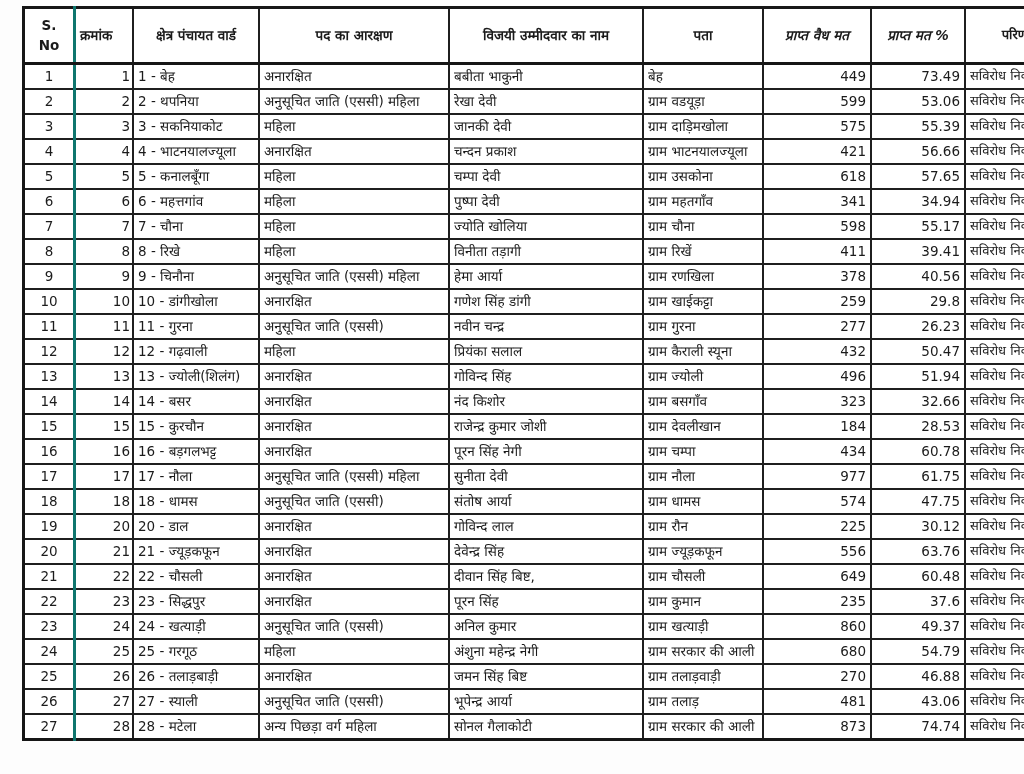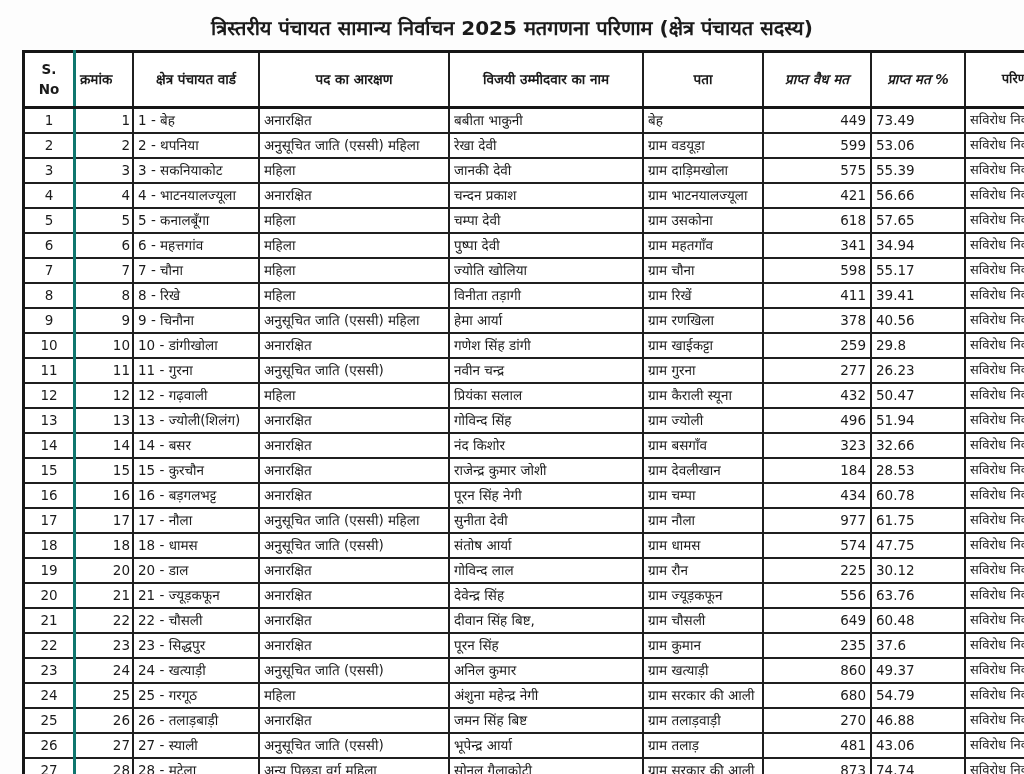--- a/index.html
+++ b/index.html
@@ -43,32 +43,31 @@
     font-size:13.5px;
   }
   
   .c0 { width:40px; text-align:center; border-right:3px solid #0f766e; }
   .c1 { width:50px; text-align:right; padding-right:2px; }
   .c2 { width:116px; }
   .c3 { width:180px; }
   .c4 { width:184px;margin-left:44px; }
   .c5 { width:110px; }
   .c6 { width:98px;  text-align:right; }
-  .c7 { width:84px;  }
+  .c7 { width:84px;  text-align:right; }
   .c8 { width:100px; white-space:nowrap; font-size:13px; }
   thead th.c0 { text-align:center; }
   thead th.c1 { text-align:left; }
   thead th.c6, thead th.c7 { text-align:center;font-style:italic; }
   tbody td { height:21px; }
 </style>
 </head>
 <body>
 
 <div class="page">
-  <div class="title">त्रिस्तरीय पंचायत सामान्य निर्वाचन 2025 मतगणना परिणाम (क्षेत्र पंचायत सदस्य)</div>
   <table class="results">
     <thead>
       <tr id="header-row">
           <th class="c0">S. No</th>
           <th class="c1">क्रमांक</th>
           <th class="c2">क्षेत्र पंचायत वार्ड</th>
           <th class="c3">पद का आरक्षण</th>
           <th class="c4">विजयी उम्मीदवार का नाम</th>
           <th class="c5">पता</th>
           <th class="c6">प्राप्त वैध मत</th>

